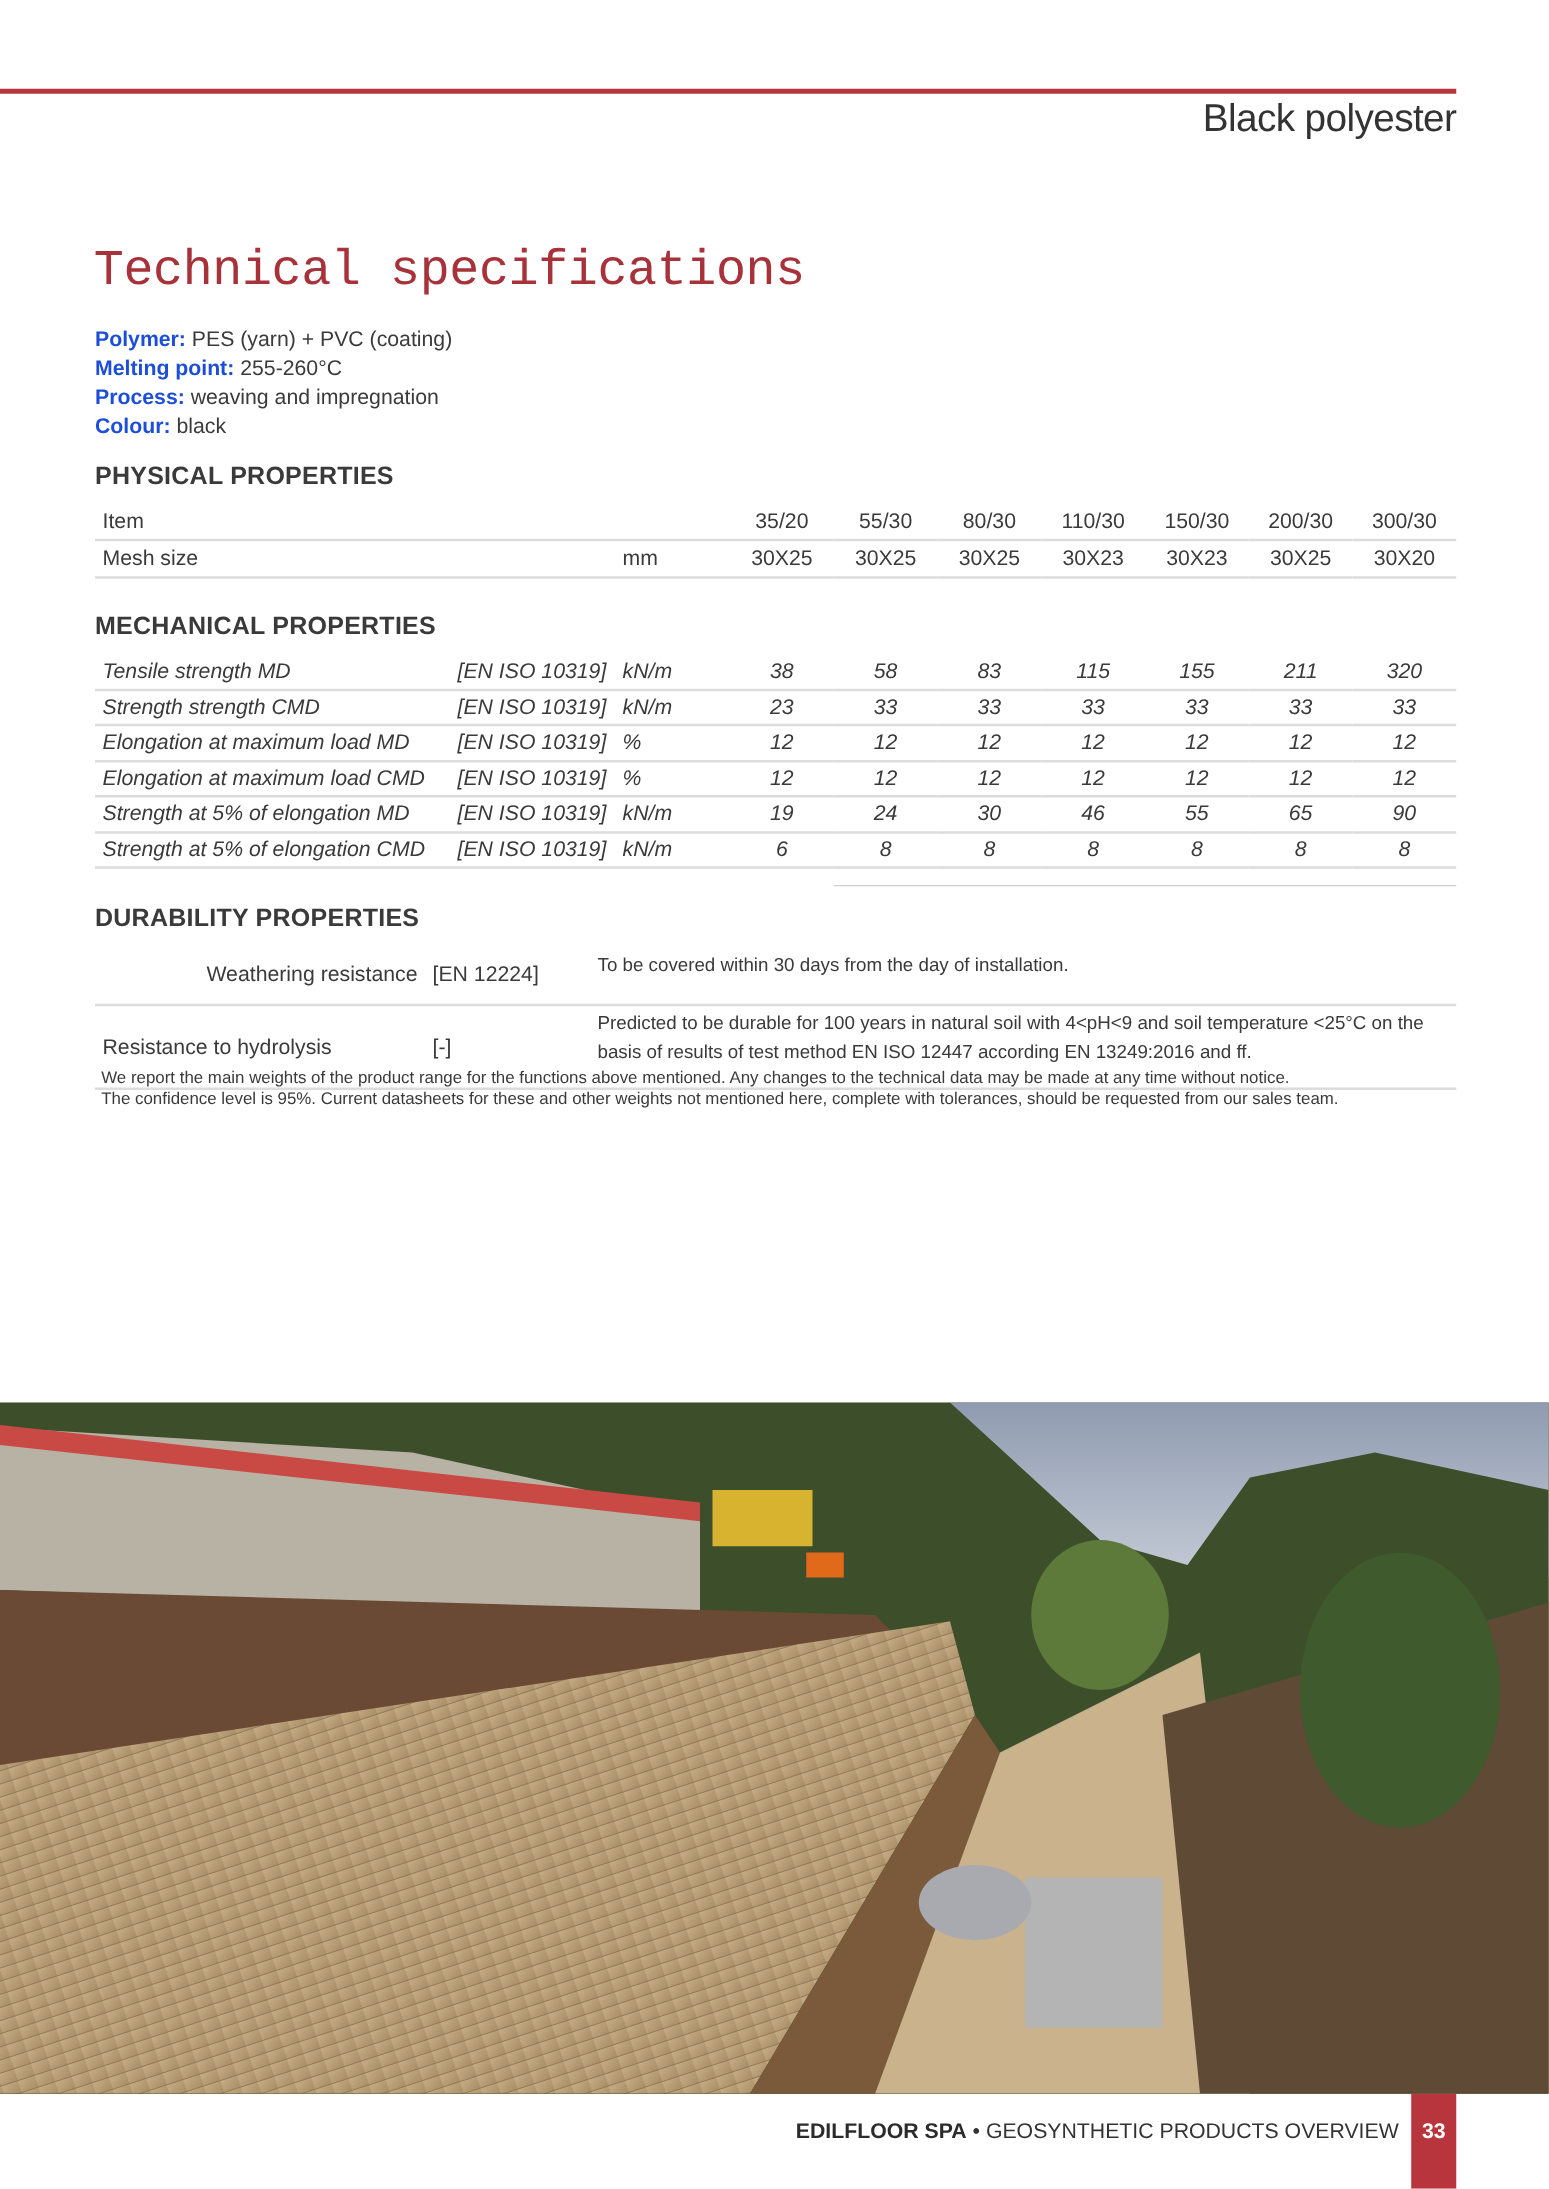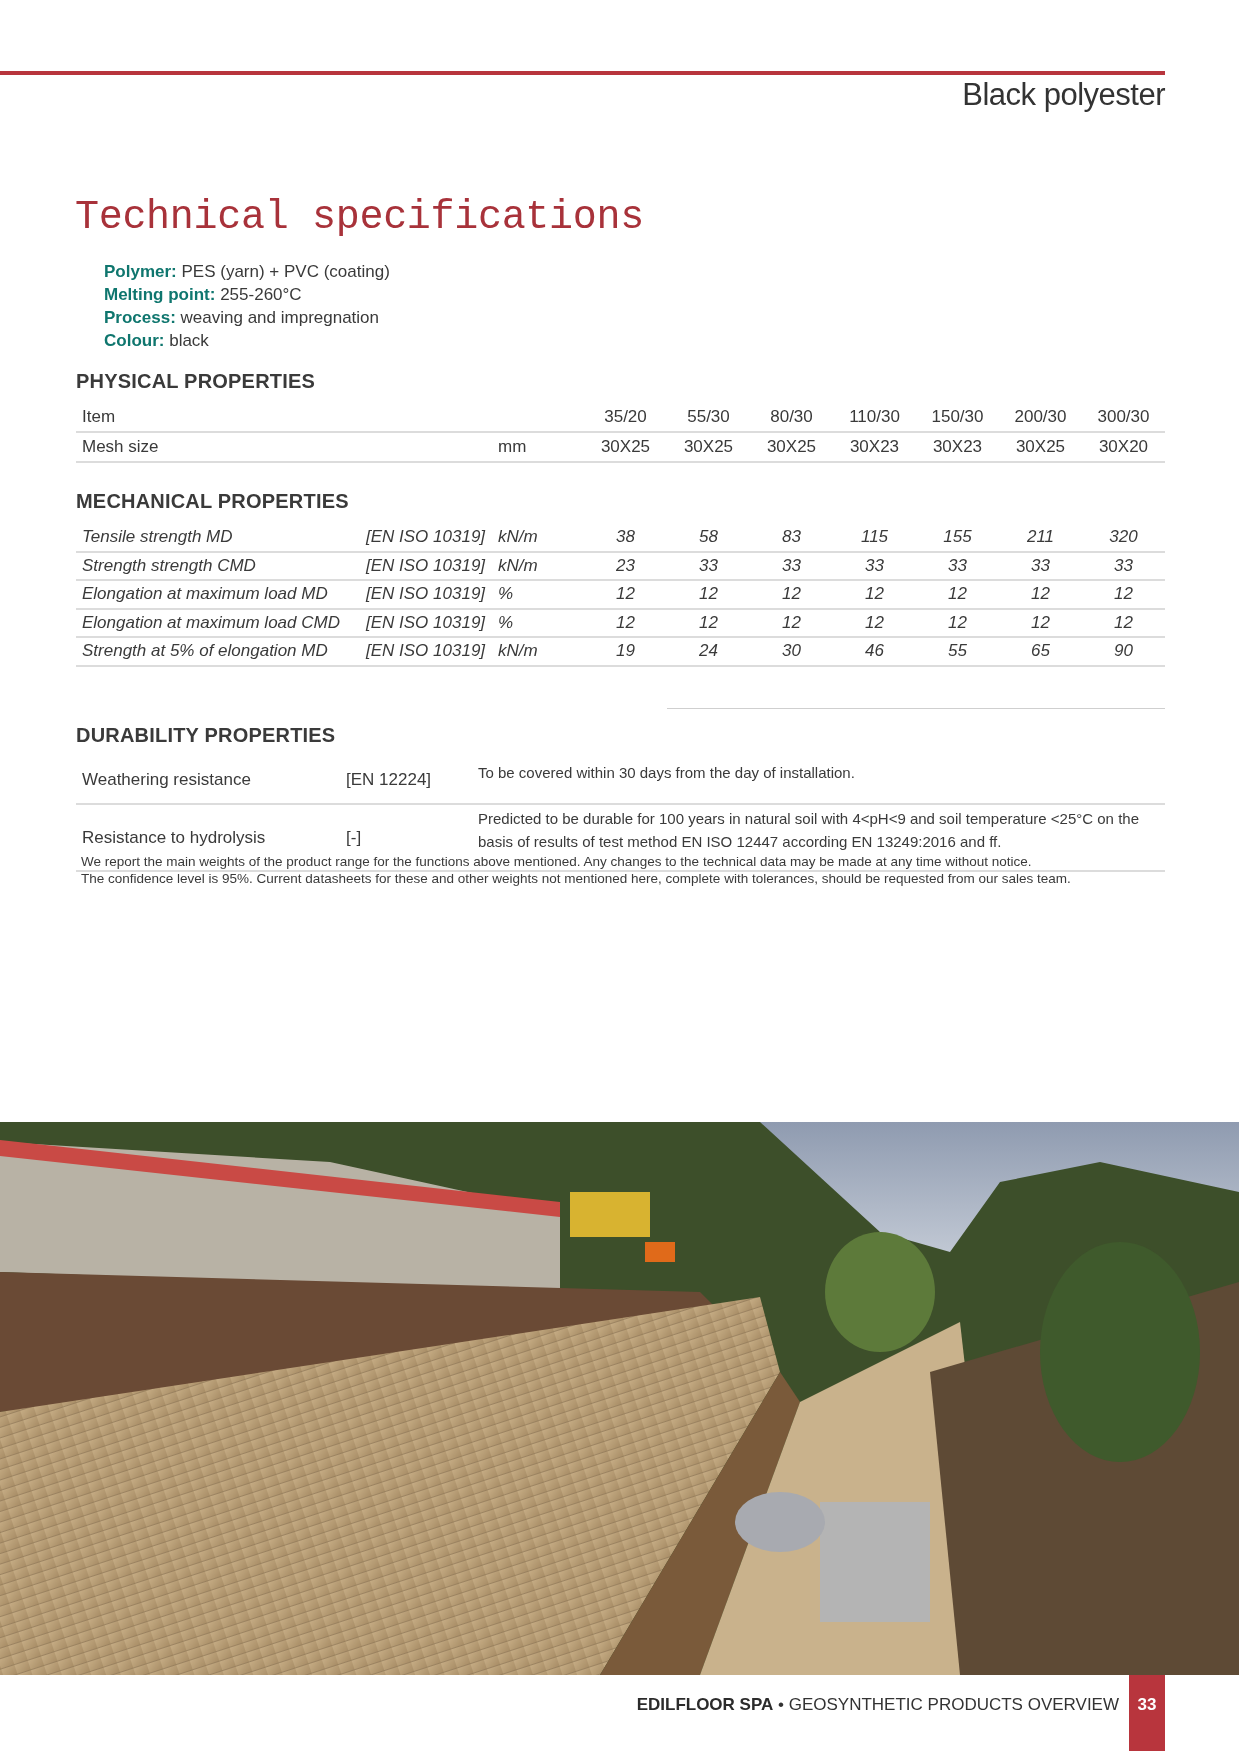--- a/index.html
+++ b/index.html
@@ -11,21 +11,21 @@
   .top-rule { position: absolute; left: 0; top: 71px; width: 1165px; height: 4px; background: #b8353d; }
   .doc-title {
     position: absolute; right: 74px; top: 77px;
     font-size: 31px; font-weight: normal; color: #333; letter-spacing: -0.5px;
   }
   .section-title {
     position: absolute; left: 75px; top: 195px;
     font-size: 40px; color: #a8323a; letter-spacing: -0.3px; font-weight: normal; font-family: Liberation Mono, monospace;
   }
   .specs { position: absolute; left: 76px; top: 260px; font-size: 17px; line-height: 23px; color: #3a3a3a; }
-  .specs b { color: #0f766e; margin-left: 28px; }
+  .specs b { color: #1d4ed8; }
   .heading {
     position: absolute; left: 76px; font-size: 20px; font-weight: bold; color: #3a3a3a; letter-spacing: 0.2px;
   }
   table { border-collapse: collapse; position: absolute; left: 76px; width: 1089px; font-size: 17px; color: #3a3a3a; }
   td { padding: 0 6px; height: 28px; border-bottom: 2px solid #dcdcdc; white-space: nowrap; }
   td.num { text-align: center; width: 71px; }
   td.std { width: 120px; margin-top: 18px; }
   td.unit { width: 80px; margin-left: 22px; }
   .phys { top: 403px; }
   .mech { top: 524px; }
@@ -150,29 +150,41 @@
         <td class="std">[EN ISO 10319]</td>
         <td class="unit">kN/m</td>
         <td class="num">19</td>
         <td class="num">24</td>
         <td class="num">30</td>
         <td class="num">46</td>
         <td class="num">55</td>
         <td class="num">65</td>
         <td class="num">90</td>
       </tr>
+      <tr>
+        <td>Strength at 5% of elongation CMD</td>
+        <td class="std">[EN ISO 10319]</td>
+        <td class="unit">kN/m</td>
+        <td class="num">6</td>
+        <td class="num">8</td>
+        <td class="num">8</td>
+        <td class="num">8</td>
+        <td class="num">8</td>
+        <td class="num">8</td>
+        <td class="num">8</td>
+      </tr>
     </tbody>
 </table>
 <div class="mech-end-rule"></div>
 
 <div class="heading" style="top:724px">DURABILITY PROPERTIES</div>
 <table class="dur">
   <tbody id="dur-body">
       <tr>
-        <td style="width: 252px;">Weathering resistance</td>
+        <td style="width: 252px; text-align: right;">Weathering resistance</td>
         <td class="std">[EN 12224]</td>
         <td class="desc">To be covered within 30 days from the day of installation.</td>
       </tr>
       <tr>
         <td style="width: 252px; margin-left: 44px;">Resistance to hydrolysis</td>
         <td class="std">[-]</td>
         <td class="desc">Predicted to be durable for 100 years in natural soil with 4&lt;pH&lt;9 and soil temperature &lt;25°C on the basis of results of test method EN ISO 12447 according EN 13249:2016 and ff.</td>
       </tr>
     </tbody>
 </table>

